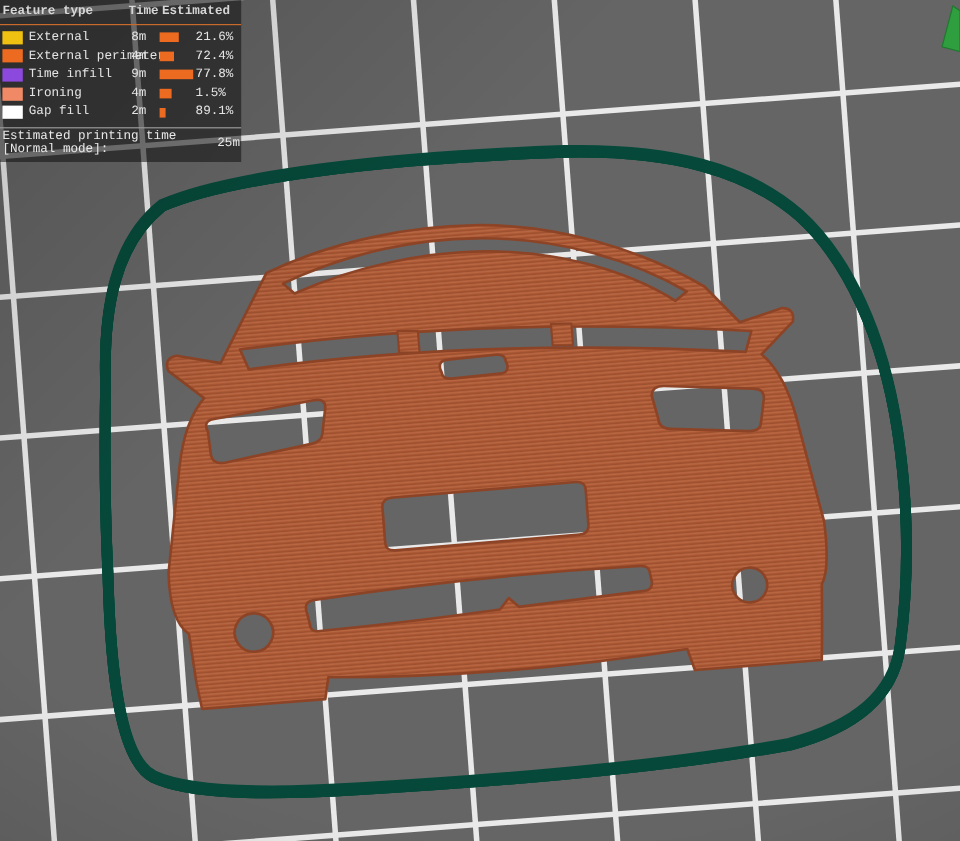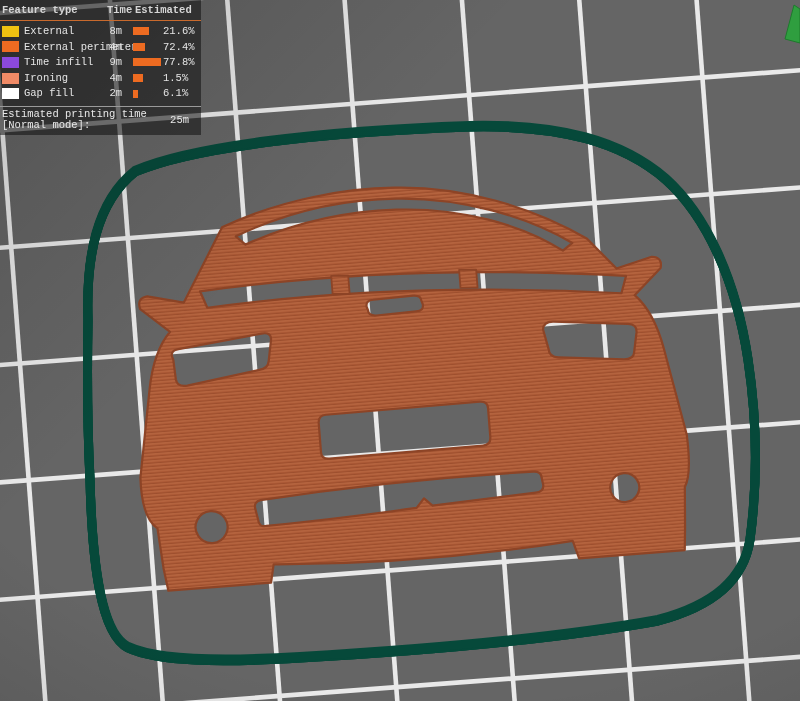--- a/index.html
+++ b/index.html
@@ -35,21 +35,21 @@
     align-items:center;height:15.6px;
   }
   .swatch{width:17px;height:11px;margin-left:2px;display:inline-block;}
   .lfeat{white-space:nowrap;}
   .ltime{text-align:right;}
   .barcell{display:flex;align-items:center;}
   .pctbar{height:8px;background:var(--bar-color,#ED6B21);flex:0 0 auto;}
   .pcttext{margin-left:0;}
   .bsep{height:1px;background:#9a9a9a;margin:5px 0 0 0;}
   .lestimate{
-    display:flex;align-items:center;height:21px;padding:2px 12px 0 2px;
+    display:flex;align-items:center;height:21px;padding:2px 1px 0 2px;
     color:#e8e8e8;
   }
   .lestimate .est-value{margin-left:10px;}
 </style>
 </head>
 <body>
 
 <div id="viewport" style="--bed-color: #656565; --grid-color: #F2F2F2; --model-color: #B05B36; --skirt-color: #0E7A5F; --marker-green: #2F9E3F; --bar-color: #ED6B21;">
 
   <svg id="scene-svg" width="800" height="701" viewBox="0 0 800 701">
@@ -203,21 +203,21 @@
       </span>
     </div>
 
     <div class="lrow">
       <span class="swatch" style="background: rgb(255, 255, 255);"></span>
       <span class="lfeat">Gap fill</span>
       <span class="ltime">2m</span>
       <span></span>
       <span class="barcell">
         <span class="pctbar" style="width: 4.55467px; margin-right: 25.4453px;"></span>
-        <span class="pcttext">6.1%</span>
+        <span class="pcttext">89.1%</span>
       </span>
     </div>
 
   </div>
     <div class="bsep"></div>
     <div class="lestimate">
       <span>Estimated printing time [Normal mode]:</span>
       <span class="est-value">25m</span>
     </div>
   </div>

